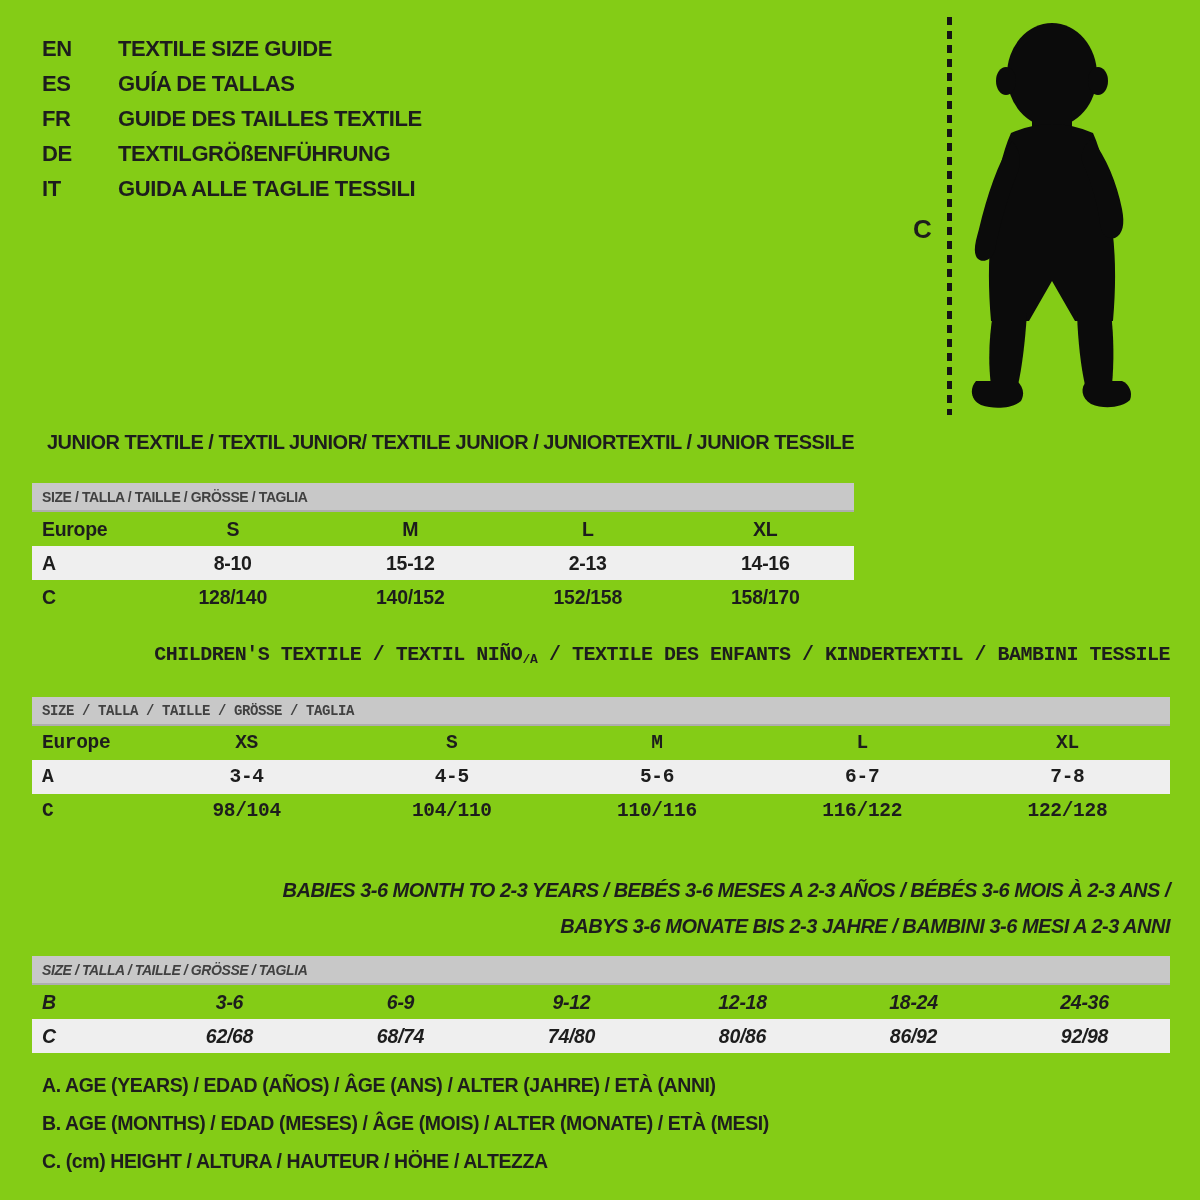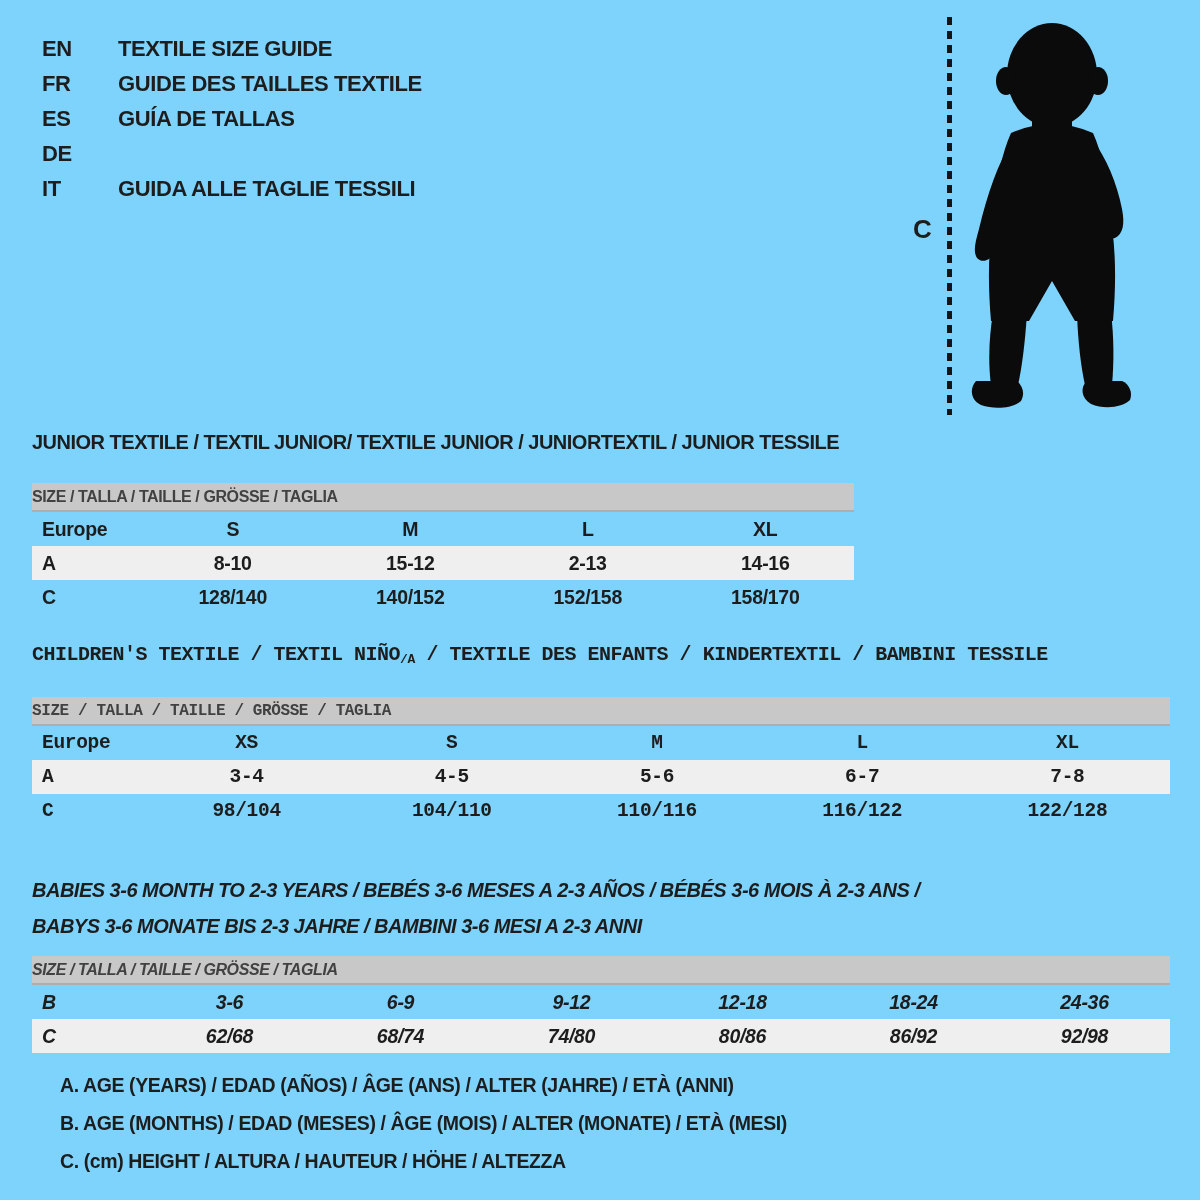--- a/index.html
+++ b/index.html
@@ -4,21 +4,21 @@
 <style>
   html, body { margin: 0; padding: 0; }
   body {
     width: 1200px; height: 1200px;
     background: #ffffff;
     font-family: "Liberation Sans", sans-serif;
     color: #1d1d1d;
     position: relative;
     overflow: hidden;
   }
-  .canvas { position: absolute; inset: 0; width: 1200px; height: 1200px; background: #7dd3fc; }
+  .canvas { position: absolute; inset: 0; width: 1200px; height: 1200px; background: #84cc16; }
 
   
   .lang-list { position: absolute; left: 42px; top: 31px; }
   .lang-row { display: flex; height: 35px; align-items: center;
               font-weight: bold; font-size: 22px; letter-spacing: -0.4px; }
   .lang-code { width: 76px; }
 
   
   .measure-line { position: absolute; left: 947px; top: 17px; width: 5px; height: 398px;
     background: repeating-linear-gradient(to bottom, #141414 0 8px, transparent 8px 14px); }
@@ -26,61 +26,62 @@
     font-size: 26px; font-weight: bold; letter-spacing: -0.5px; }
   .silhouette { position: absolute; left: 963px; top: 15px; width: 177px; height: 400px; }
 
   
   .section { position: absolute; left: 32px; }
   .sec-junior   { top: 430px; width: 822px; }
   .sec-children { top: 643px; width: 1138px; font-family: Liberation Mono, monospace; }
   .sec-babies   { top: 872px; width: 1138px; font-style: italic; }
 
   .section-heading { margin: 0 0 0 0; font-size: 20px; font-weight: bold;
-    line-height: 24px; letter-spacing: -0.5px; white-space: nowrap; }
+    line-height: 24px; letter-spacing: -0.5px; white-space: nowrap; text-align: right; }
   .heading-sub { font-size: 13px; vertical-align: -3px; letter-spacing: -0.3px; }
 
   .size-bar { background: #c8c8c8; height: 29px; display: flex; align-items: center;
-    box-sizing: border-box; border-bottom: 2px solid #aeaeae;
-    font-size: 16px; font-weight: bold; color: #414141; letter-spacing: -0.4px; }
+    padding-left: 10px; box-sizing: border-box; border-bottom: 2px solid #aeaeae;
+    font-size: 14px; font-weight: bold; color: #414141; letter-spacing: -0.4px; }
   .mt-junior   { margin-top: 29px; }
   .mt-children { margin-top: 25px; }
   .mt-babies   { margin-top: 12px; }
 
   .trow { display: flex; height: 34px; align-items: center;
     font-size: 19.5px; font-weight: bold; letter-spacing: -0.3px; }
   .trow.shaded { background: #efefef; }
   .tlabel { width: 112px; padding-left: 10px; box-sizing: border-box; }
   .tcell { flex: 1; text-align: center; }
 
   
   .legend { position: absolute; left: 42px; top: 1066px; }
   .legend-line { height: 38px; display: flex; align-items: center;
-    font-size: 19.5px; font-weight: bold; letter-spacing: -0.4px; white-space: nowrap; margin-left: 18px; }
+    font-size: 19.5px; font-weight: bold; letter-spacing: -0.4px; white-space: nowrap; }
 </style>
 </head>
 <body>
 
 <div class="canvas">
 
   <div class="lang-list">
     <div class="lang-row">
       <span class="lang-code">EN</span>
       <span class="lang-title">TEXTILE SIZE GUIDE</span>
     </div>
     <div class="lang-row">
+      <span class="lang-code">ES</span>
+      <span class="lang-title">GUÍA DE TALLAS</span>
+    </div>
+    <div class="lang-row">
       <span class="lang-code">FR</span>
       <span class="lang-title">GUIDE DES TAILLES TEXTILE</span>
     </div>
     <div class="lang-row">
-      <span class="lang-code">ES</span>
-      <span class="lang-title">GUÍA DE TALLAS</span>
-    </div>
-    <div class="lang-row">
       <span class="lang-code">DE</span>
+      <span class="lang-title">TEXTILGRÖßENFÜHRUNG</span>
     </div>
     <div class="lang-row">
       <span class="lang-code">IT</span>
       <span class="lang-title">GUIDA ALLE TAGLIE TESSILI</span>
     </div>
   </div>
 
   <div class="measure-line"></div>
   <div class="figure-label">C</div>
   <svg class="silhouette" viewBox="0 0 175 400" aria-hidden="true">

